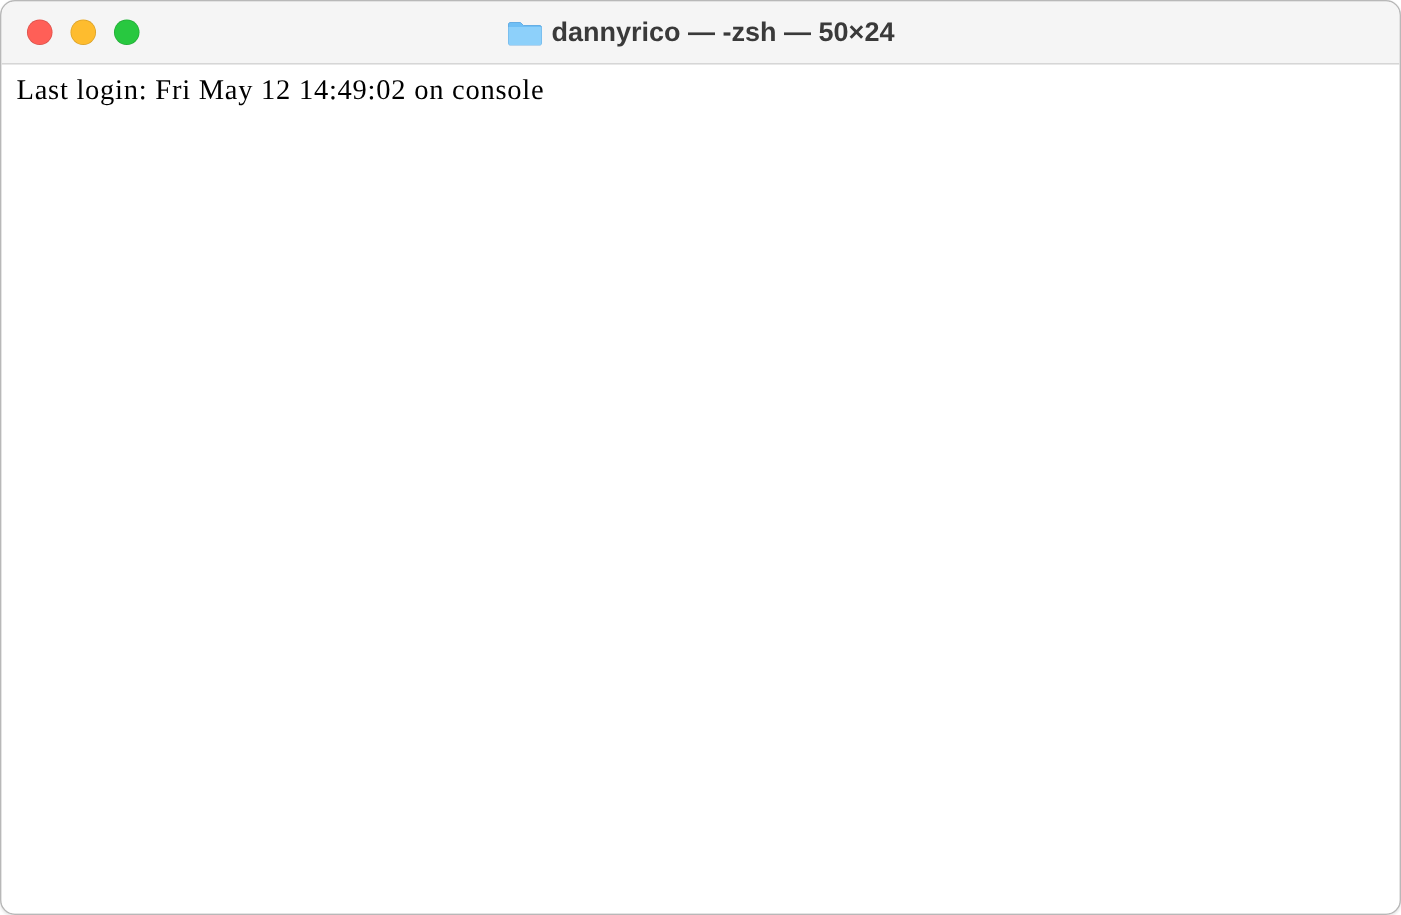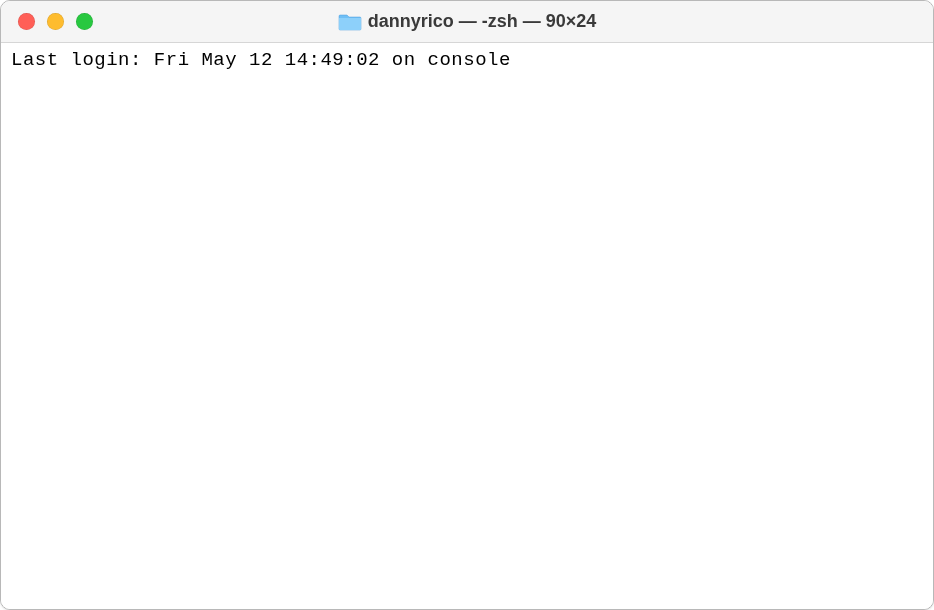--- a/index.html
+++ b/index.html
@@ -85,21 +85,21 @@
     
     .window-title {
       font-size: 18px;
       font-weight: 600;
       color: #3a3a3a;
     }
     
     .terminal-content {
       flex: 1;
       padding: 6px 10px;
-      font-family: Liberation Mono, monospace;
+      font-family: Liberation Serif, serif;
       font-size: 19px;
       line-height: 1.25;
       color: #000000;
       background: #ffffff;
       white-space: pre;
       letter-spacing: 0.5px;
     }
     
     .terminal-line {
       display: block;
@@ -126,17 +126,17 @@
       <div class="traffic-light minimize"></div>
       <div class="traffic-light zoom"></div>
     </div>
     <div class="title-container">
       <span class="folder-icon">
         <svg width="24" height="20" viewBox="0 0 24 20">
           <path d="M 2 3 L 9 3 L 11 5 L 22 5 C 22.5 5 23 5.5 23 6 L 23 17 C 23 17.5 22.5 18 22 18 L 2 18 C 1.5 18 1 17.5 1 17 L 1 4 C 1 3.5 1.5 3 2 3 Z" fill="#6FBFF5" stroke="#4E9FDD" stroke-width="0.5"></path>
           <path d="M 1 6 L 23 6 L 23 17 C 23 17.5 22.5 18 22 18 L 2 18 C 1.5 18 1 17.5 1 17 Z" fill="#8DD0FA"></path>
         </svg>
       </span>
-      <span class="window-title">dannyrico — -zsh — 90×24</span>
+      <span class="window-title">dannyrico — -zsh — 50×24</span>
     </div>
   </div>
   <div class="terminal-content"><span class="terminal-line">Last login: Fri May 12 14:49:02 on console</span></div>
 </div>
 
 </body></html>

